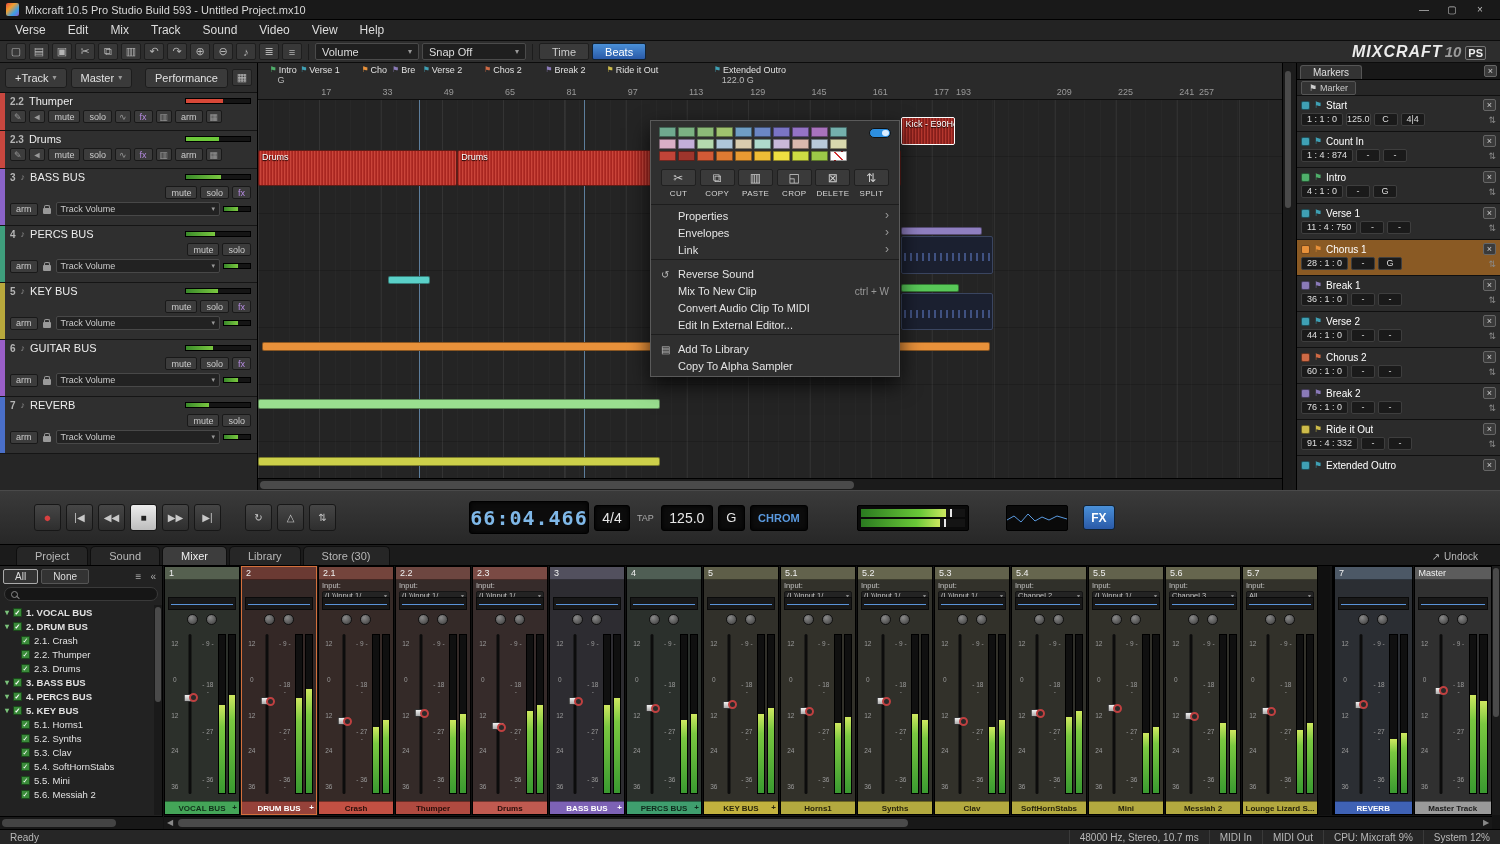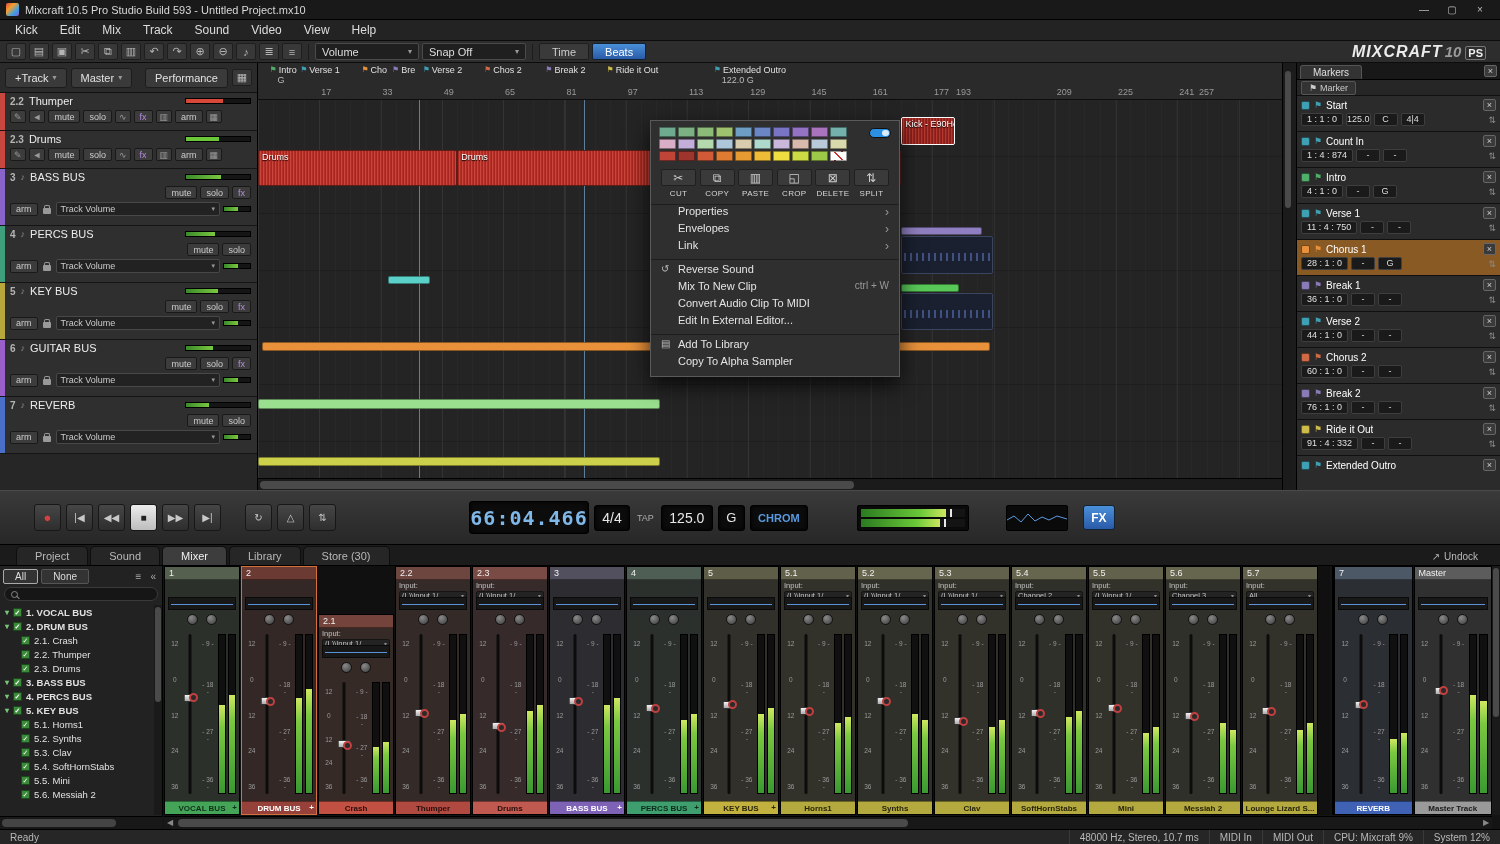--- a/index.html
+++ b/index.html
@@ -88,21 +88,21 @@
 .cmenu{position:absolute;left:392px;top:57px;width:250px;background:#2f2f2f;border:1px solid #5a5a5a;box-shadow:0 8px 20px rgba(0,0,0,0.75);z-index:60;padding-bottom:4px}
 .cm-paletteWrap{position:relative;padding:6px 8px 4px}
 .cm-palette{display:grid;grid-template-columns:repeat(10,17px);gap:2px}
 .cm-swatch{height:10px;border-radius:1px;border:1px solid rgba(0,0,0,0.4)}
 .cm-swatch.none-swatch{background:linear-gradient(45deg,#fff 44%,#d03030 44% 56%,#fff 56%)!important}
 .cm-toggle{position:absolute;top:7px;right:8px;width:22px;height:10px;border-radius:5px;background:#2d8fe0;border:1px solid #111}
 .cm-toggle::after{content:"";position:absolute;right:1px;top:1px;width:7px;height:6px;border-radius:3px;background:#d8ecff}
 .cm-actions{display:flex;justify-content:space-between;padding:4px 10px 6px;border-bottom:1px solid #1d1d1d}
 .cm-action{width:35px;text-align:center;color:#d8d8d8;font-size:8px;letter-spacing:0.3px}
 .cm-action .ic{display:block;font-size:12px;height:17px;line-height:17px;background:#3a3a3a;border:1px solid #202020;border-radius:2px;margin-bottom:3px;color:#cfcfcf}
-.cm-item{height:17px;display:flex;align-items:flex-start;padding:0 10px;font-size:11px;color:#e4e4e4}
+.cm-item{height:17px;display:flex;align-items:flex-end;padding:0 10px;font-size:11px;color:#e4e4e4}
 .cm-item .lic{width:17px;font-size:10px;color:#bbb}
 .cm-item .arrow{margin-left:auto;color:#999;font-size:12px}
 .cm-item .shortcut{margin-left:auto;color:#999;font-size:10px}
 .cm-sep{height:1px;background:#1d1d1d;margin:3px 0}
 
 
 .main-vscroll{position:absolute;left:1282px;top:0;width:10px;height:100%;background:#1b1b1b;border-left:1px solid #000}
 .main-vscroll .thumb{position:absolute;left:2px;top:8px;width:6px;height:32%;background:#4a4a4a;border-radius:3px}
 
 
@@ -223,21 +223,21 @@
   <span class="title-text">Mixcraft 10.5 Pro Studio Build 593 - Untitled Project.mx10</span>
   <div class="win-controls">
     <span class="win-btn">—</span>
     <span class="win-btn">▢</span>
     <span class="win-btn">×</span>
   </div>
 </div>
 
 <div class="menubar">
 
-<span class="menu-item">Kick</span>
+<span class="menu-item">Verse</span>
     <span class="menu-item">Edit</span>
     <span class="menu-item">Mix</span>
     <span class="menu-item">Track</span>
     <span class="menu-item">Sound</span>
     <span class="menu-item">Video</span>
     <span class="menu-item">View</span>
     <span class="menu-item">Help</span>
   </div>
 
 <div class="toolbar">
@@ -1151,21 +1151,21 @@
             </div>
           </div>
           <span class="red-knob" style="top: 40%;"></span>
         </div>
         <div class="strip-label" style="background: rgb(150, 66, 58); color: rgb(255, 255, 255);">
           <span>DRUM BUS</span>
           <span class="plus">+</span>
         </div>
       </div>
 
-      <div class="strip" style="background: rgb(54, 42, 39); margin-top: 48px;">
+      <div class="strip" style="background: rgb(54, 42, 39);">
         <div class="strip-header" style="background: rgb(116, 68, 60);">
           <span>2.1</span>
         </div>
         <div class="strip-input">
           <div>Input:</div>
           <div class="inp-box">
             <span>(L)\Input 1/</span>
             <span class="dd">▾</span>
           </div>
         </div>

